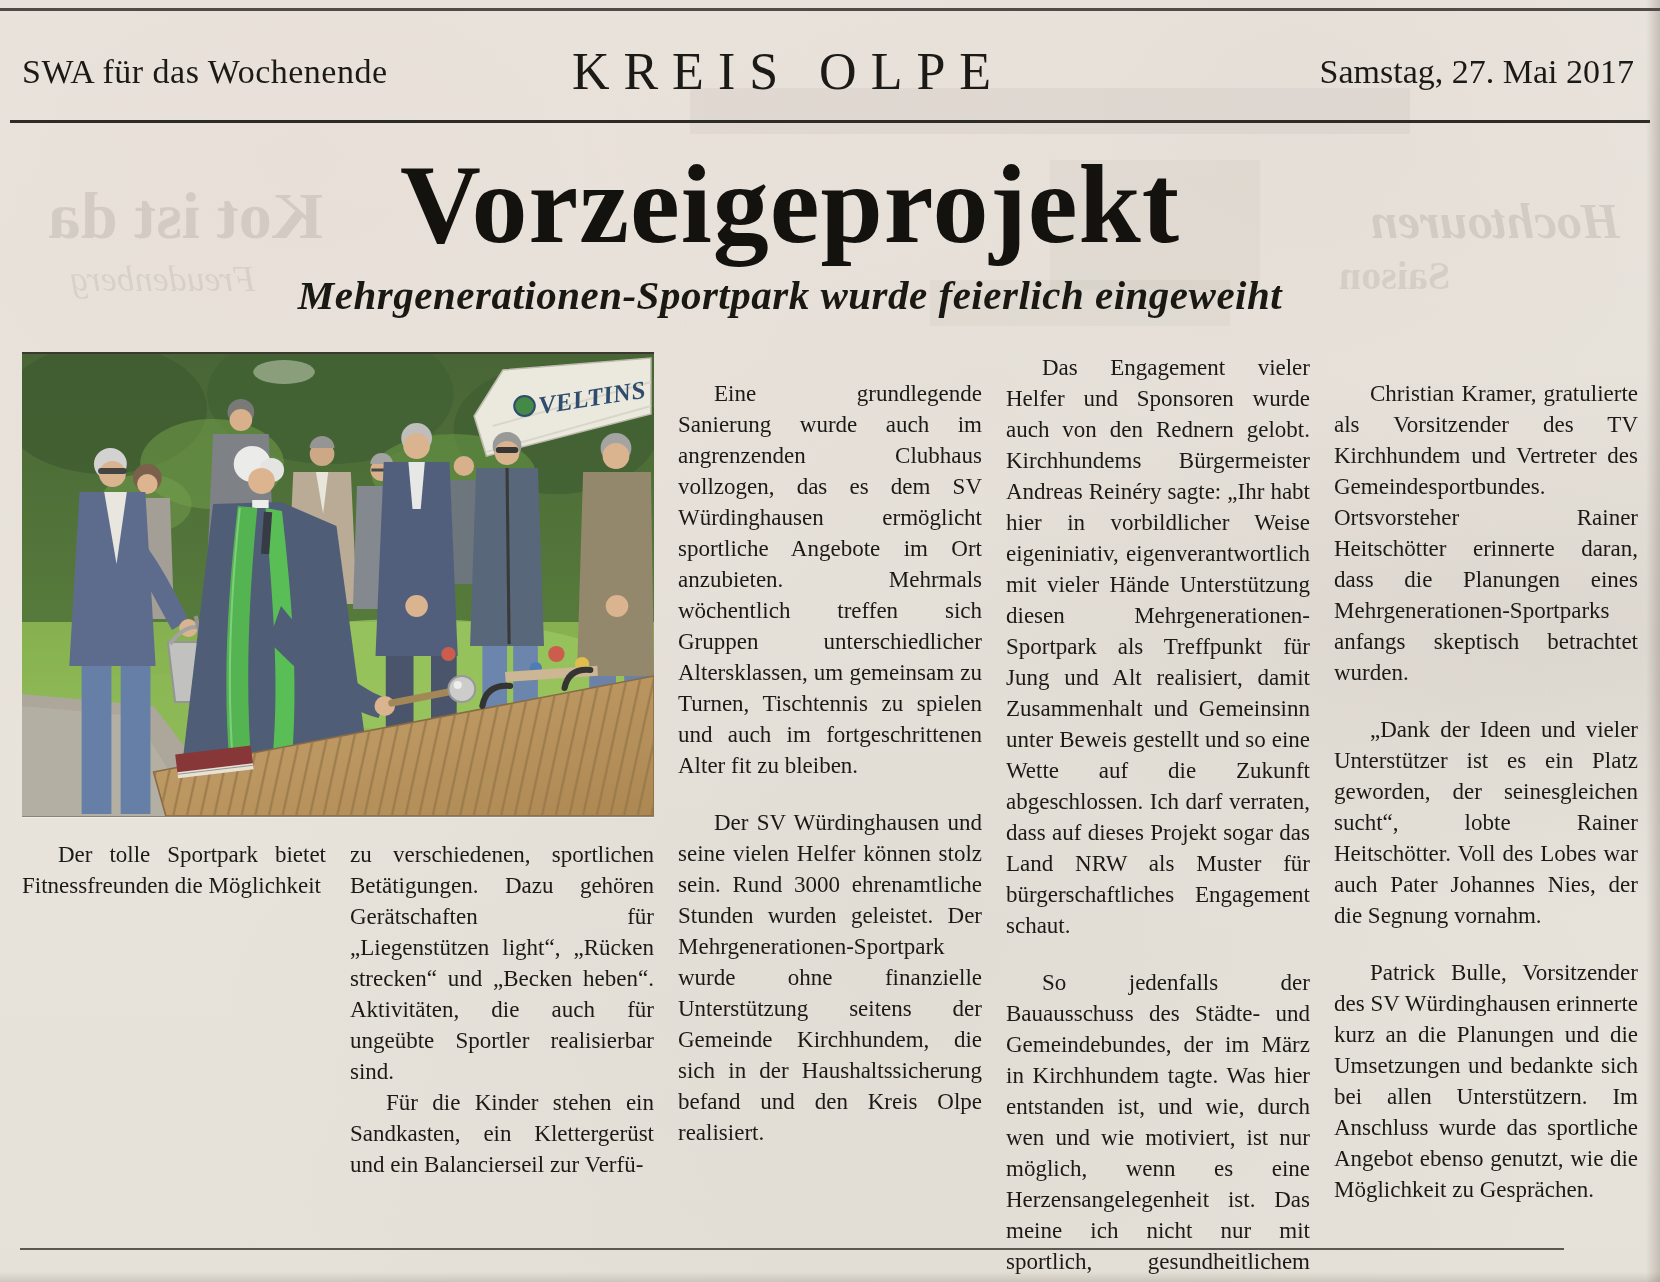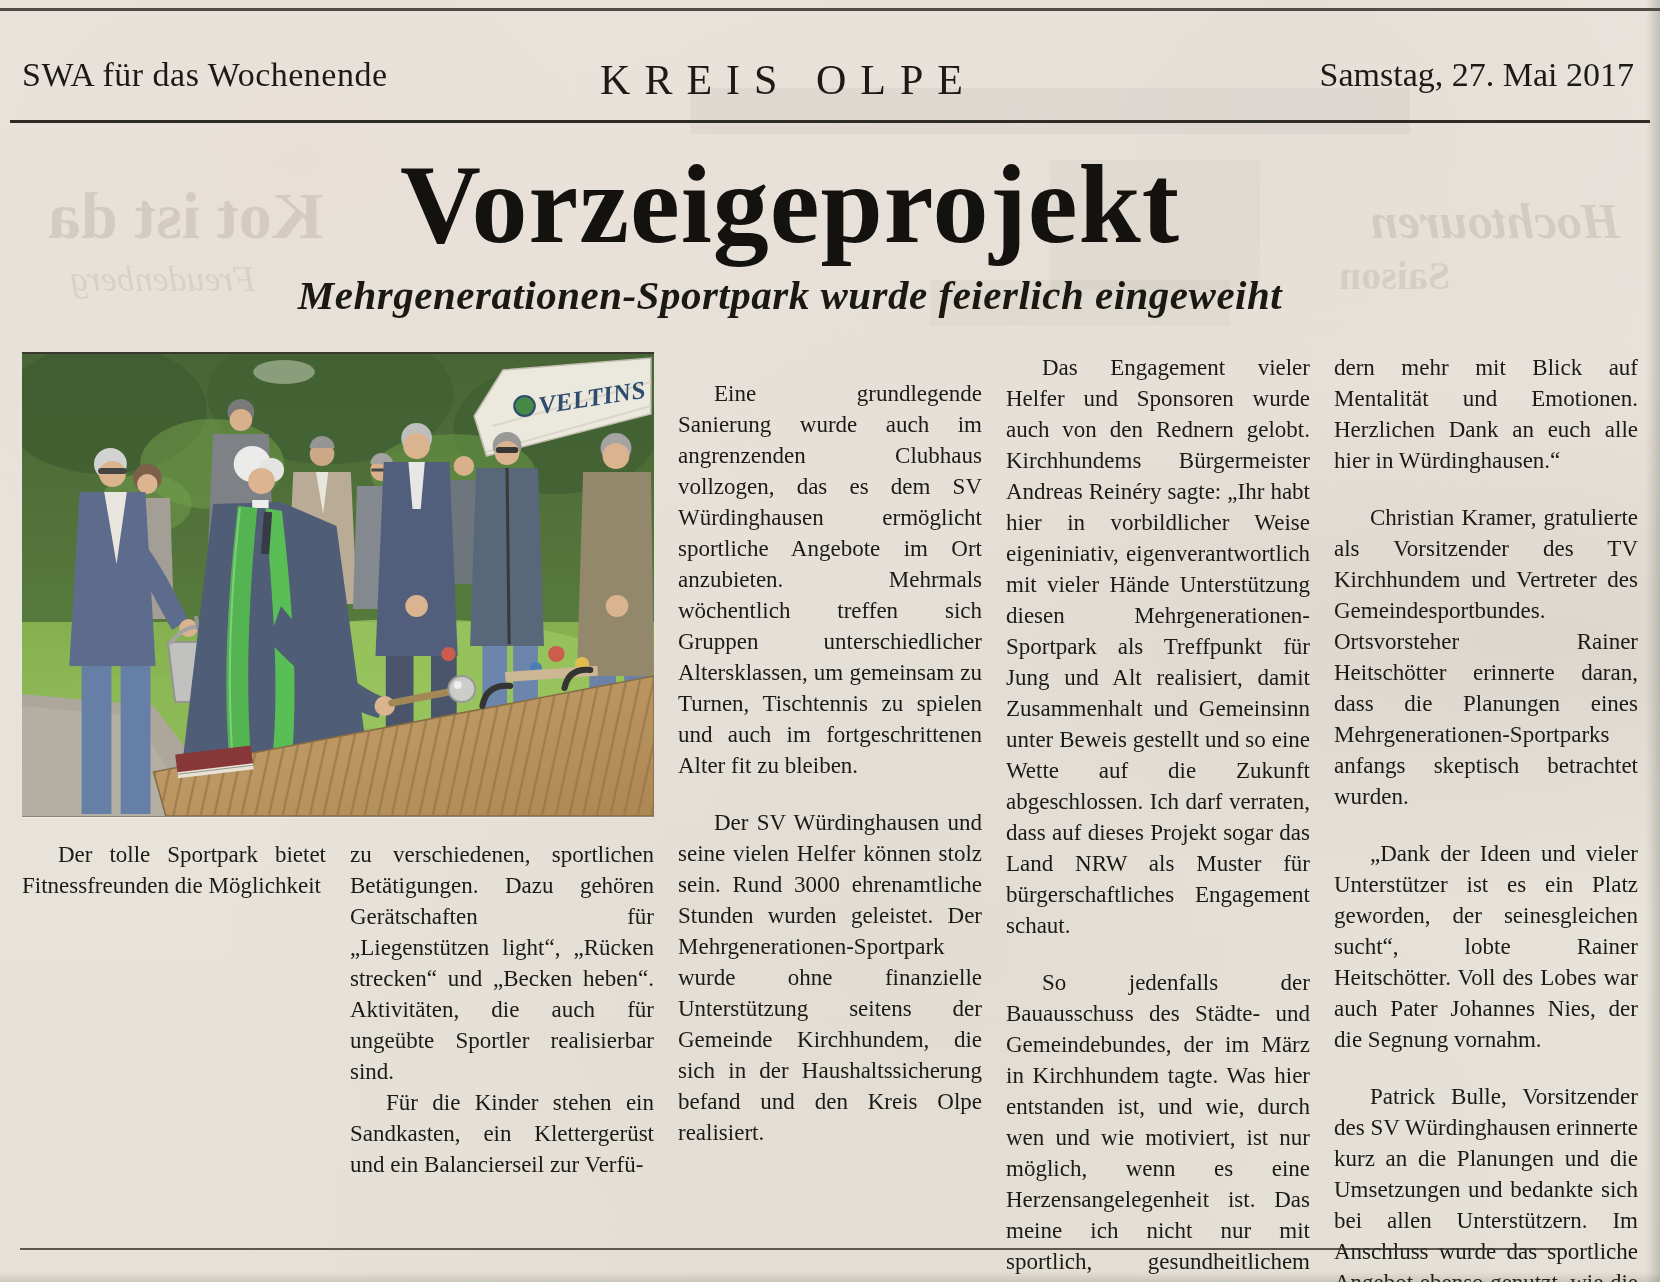--- a/index.html
+++ b/index.html
@@ -13,23 +13,23 @@
     color:#1c1a16;
     background:
       radial-gradient(ellipse at 18% 12%, rgba(214,170,160,.10), transparent 42%),
       radial-gradient(ellipse at 78% 8%,  rgba(190,160,150,.10), transparent 40%),
       radial-gradient(ellipse at 55% 70%, rgba(150,140,125,.07), transparent 55%),
       radial-gradient(ellipse at 95% 50%, rgba(120,110,95,.10), transparent 30%),
       linear-gradient(#eae6df,#e6e1d8);
   }
   
   .top-rule{position:absolute;top:8px;left:0;right:0;height:3px;background:#34302a;opacity:.85;}
-  .masthead{position:absolute;top:56px;left:22px;right:26px;display:flex;align-items:flex-start;}
+  .masthead{position:absolute;top:42px;left:22px;right:26px;display:flex;align-items:center;}
   .mh-left{font-size:34px;letter-spacing:.5px;white-space:nowrap;}
-  .mh-center{flex:1;text-align:center;transform:translateX(-55px);font-size:42px;letter-spacing:14px;white-space:nowrap;}
+  .mh-center{flex:1;text-align:center;transform:translateX(-55px);font-size:52px;letter-spacing:14px;white-space:nowrap;}
   .mh-right{font-size:34px;white-space:nowrap;margin-left:20px;}
   .mh-rule{position:absolute;top:120px;left:10px;right:10px;height:3px;background:#2e2b26;}
   
   .headline{position:absolute;top:140px;left:0;right:0;text-align:center;transform:translateX(-40px);}
   .headline h1{margin:0;font-size:112px;font-weight:600;letter-spacing:1px;line-height:1.15;color:#14120f;}
   .headline h2{margin:2px 0 0 0;font-size:41px;font-weight:600;font-style:italic;letter-spacing:.5px;color:#1a1812;}
   
   .ghost{position:absolute;transform:scaleX(-1);color:#5d5547;pointer-events:none;white-space:nowrap;}
   .ghost.g1{top:178px;left:48px;font-size:66px;font-weight:bold;opacity:.14;}
   .ghost.g2{top:258px;left:70px;font-size:36px;font-style:italic;opacity:.11;}
@@ -276,23 +276,20 @@
     <div>
       <p class="para">
         <span>Das Engagement vieler Helfer und Sponsoren wurde auch von den Rednern gelobt. Kirchhundems Bürgermeister Andreas Reinéry sagte: „Ihr habt hier in vorbildlicher Weise eigeniniativ, eigenverantwortlich mit vieler Hände Unterstützung diesen Mehrgenerationen-Sportpark als Treffpunkt für Jung und Alt realisiert, damit Zusammenhalt und Gemeinsinn unter Beweis gestellt und so eine Wette auf die Zukunft abgeschlossen. Ich darf verraten, dass auf dieses Projekt sogar das Land NRW als Muster für bürgerschaftliches Engagement schaut.</span>
       </p>
       <p class="para sp">
         <span>So jedenfalls der Bauausschuss des Städte- und Gemeindebundes, der im März in Kirchhundem tagte. Was hier entstanden ist, und wie, durch wen und wie motiviert, ist nur möglich, wenn es eine Herzensangelegenheit ist. Das meine ich nicht nur mit sportlich, gesundheitlichem Verständnis, son-</span>
       </p>
     </div>
 
     <div>
-      <p class="para noindent">
-        <span>dern mehr mit Blick auf Mentalität und Emotionen. Herzlichen Dank an euch alle hier in Würdinghausen.“</span>
-      </p>
       <p class="para sp">
         <span>Christian Kramer, gratulierte als Vorsitzender des TV Kirchhundem und Vertreter des Gemeindesportbundes. Ortsvorsteher Rainer Heitschötter erinnerte daran, dass die Planungen eines Mehrgenerationen-Sportparks anfangs skeptisch betrachtet wurden.</span>
       </p>
       <p class="para sp">
         <span>„Dank der Ideen und vieler Unterstützer ist es ein Platz geworden, der seinesgleichen sucht“, lobte Rainer Heitschötter. Voll des Lobes war auch Pater Johannes Nies, der die Segnung vornahm.</span>
       </p>
       <p class="para sp">
         <span>Patrick Bulle, Vorsitzender des SV Würdinghausen erinnerte kurz an die Planungen und die Umsetzungen und bedankte sich bei allen Unterstützern. Im Anschluss wurde das sportliche Angebot ebenso genutzt, wie die Möglichkeit zu Gesprächen.</span>
         
       </p>

